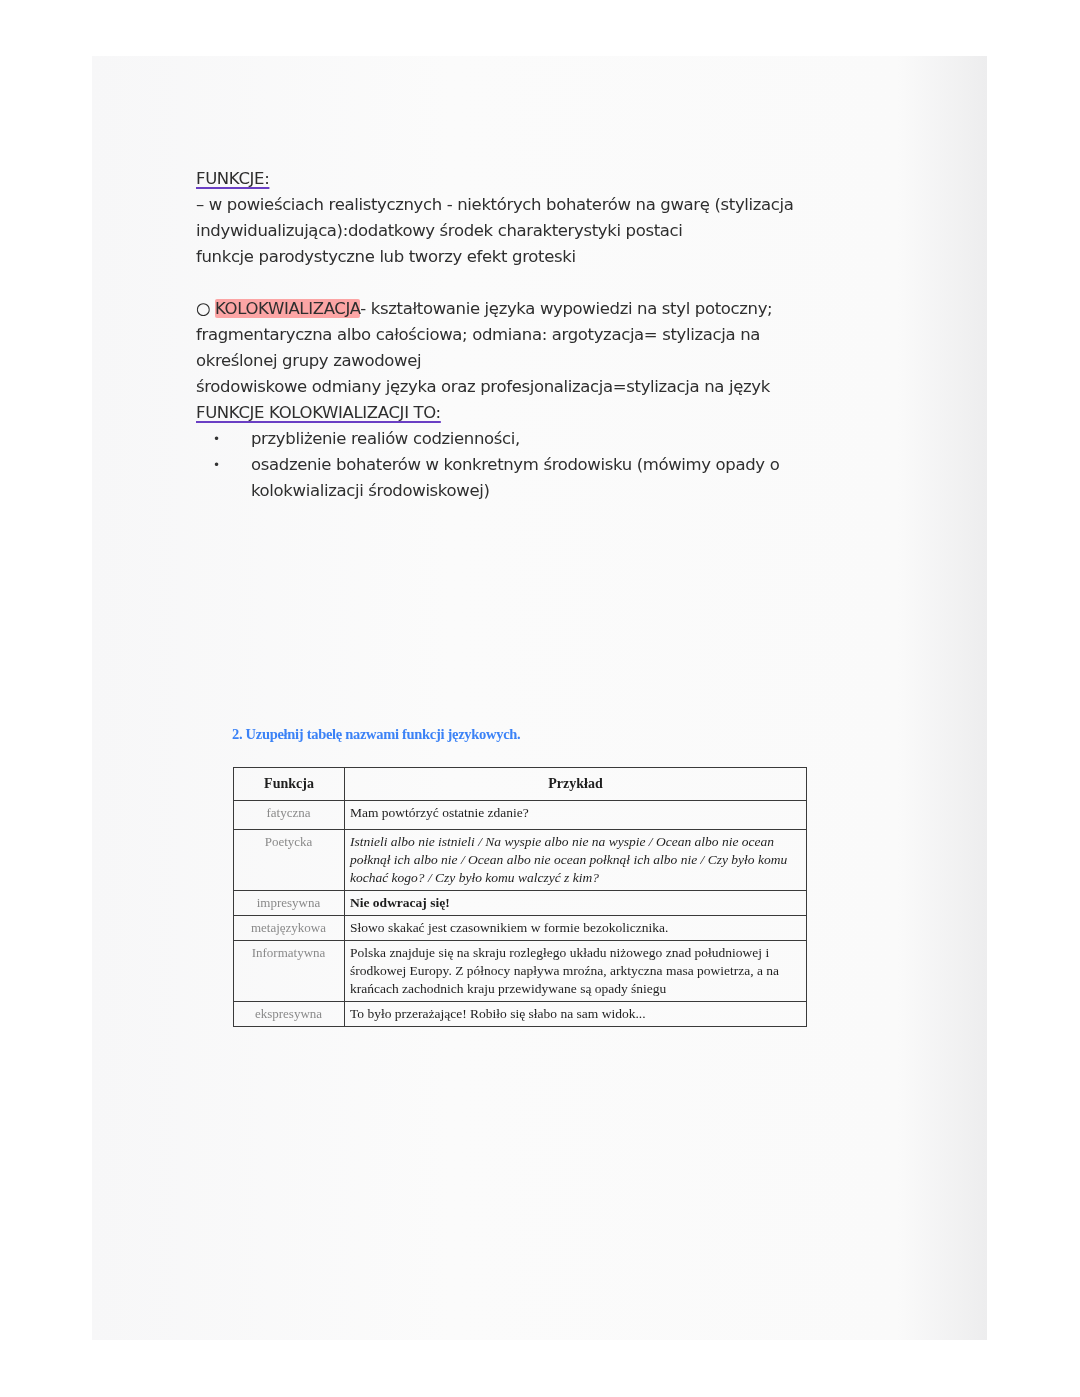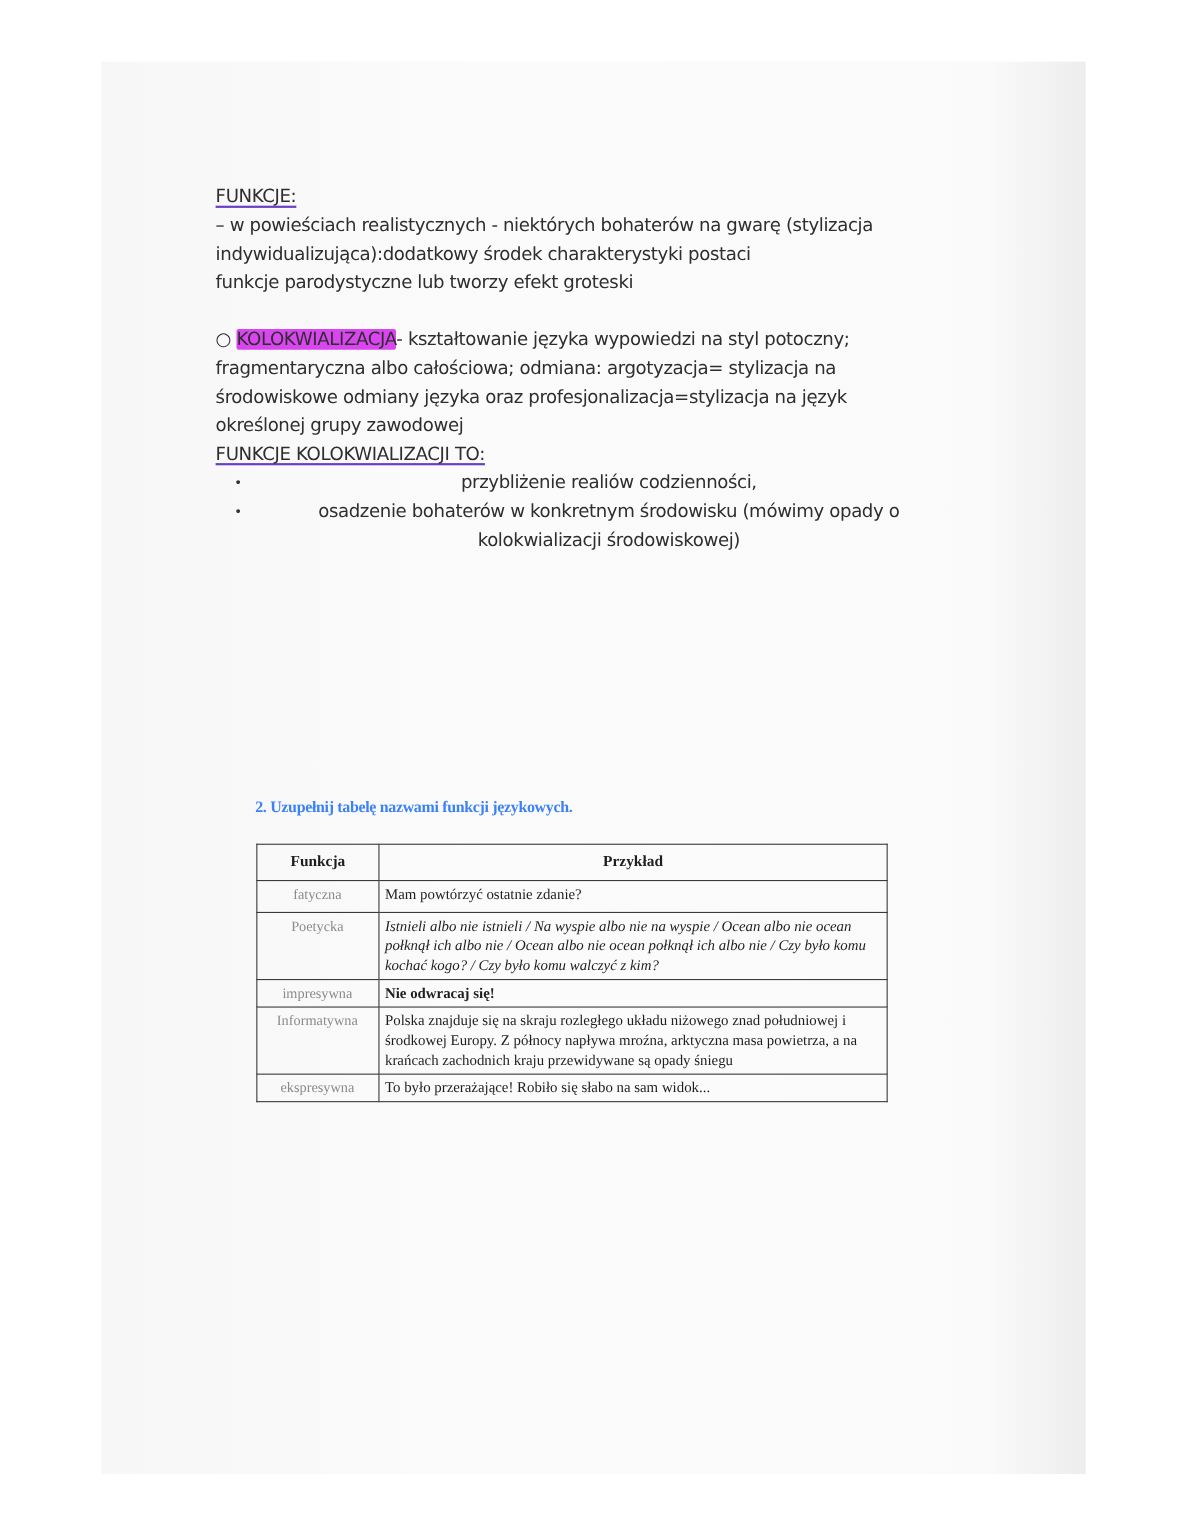--- a/index.html
+++ b/index.html
@@ -34,32 +34,31 @@
     }
     .heading-underline {
       text-decoration: underline;
       text-decoration-color: #6a3fc4;
       text-decoration-thickness: 2px;
       text-underline-offset: 3px;
     }
     .line { white-space: nowrap; }
     .gap { height: 26px; }
     .hl {
-      background: #d946ef;
+      background: #fca5a5;
       border-radius: 2px;
     }
     ul.bullets {
       list-style: none;
       margin: 0;
       padding: 0;
     }
     ul.bullets li {
       position: relative;
       padding-left: 55px;
-      text-align: center;
     }
     ul.bullets li::before {
       content: "•";
       position: absolute;
       left: 17px;
       top: 0;
       font-size: 12px;
       color: #333;
     }
     .task {
@@ -117,22 +116,22 @@
   <div class="line">indywidualizująca):dodatkowy środek charakterystyki postaci</div>
   <div class="line"> funkcje parodystyczne lub tworzy efekt groteski</div>
 
   <div class="gap"></div>
 
   <div class="line">
     <span>○</span>
     <span class="hl">KOLOKWIALIZACJA</span><span>- kształtowanie języka wypowiedzi na styl potoczny;</span>
   </div>
   <div class="line">fragmentaryczna albo całościowa; odmiana: argotyzacja= stylizacja na</div>
+  <div class="line">określonej grupy zawodowej</div>
   <div class="line">środowiskowe odmiany języka oraz profesjonalizacja=stylizacja na język</div>
-  <div class="line">określonej grupy zawodowej</div>
 
   <div class="line">
     <span class="heading-underline">FUNKCJE KOLOKWIALIZACJI TO:</span>
   </div>
 
   <ul class="bullets">
     <li>przybliżenie realiów codzienności,</li>
     <li>osadzenie bohaterów w konkretnym środowisku (mówimy opady o</li>
     <li class="cont" style="list-style:none;">kolokwializacji środowiskowej)</li>
   </ul>
@@ -154,20 +153,24 @@
     </tr>
     <tr>
       <td class="func">Poetycka</td>
       <td class="ex-italic">Istnieli albo nie istnieli / Na wyspie albo nie na wyspie / Ocean albo nie ocean połknął ich albo nie / Ocean albo nie ocean połknął ich albo nie / Czy było komu kochać kogo? / Czy było komu walczyć z kim?</td>
     </tr>
     <tr>
       <td class="func">impresywna</td>
       <td style="font-weight:bold;">Nie odwracaj się!</td>
     </tr>
     <tr>
+      <td class="func">metajęzykowa</td>
+      <td>Słowo skakać jest czasownikiem w formie bezokolicznika.</td>
+    </tr>
+    <tr>
       <td class="func">Informatywna</td>
       <td>Polska znajduje się na skraju rozległego układu niżowego znad południowej i środkowej Europy. Z północy napływa mroźna, arktyczna masa powietrza, a na krańcach zachodnich kraju przewidywane są opady śniegu</td>
     </tr>
     <tr>
       <td class="func">ekspresywna</td>
       <td>To było przerażające! Robiło się słabo na sam widok...</td>
     </tr>
   </tbody>
 </table>
 

